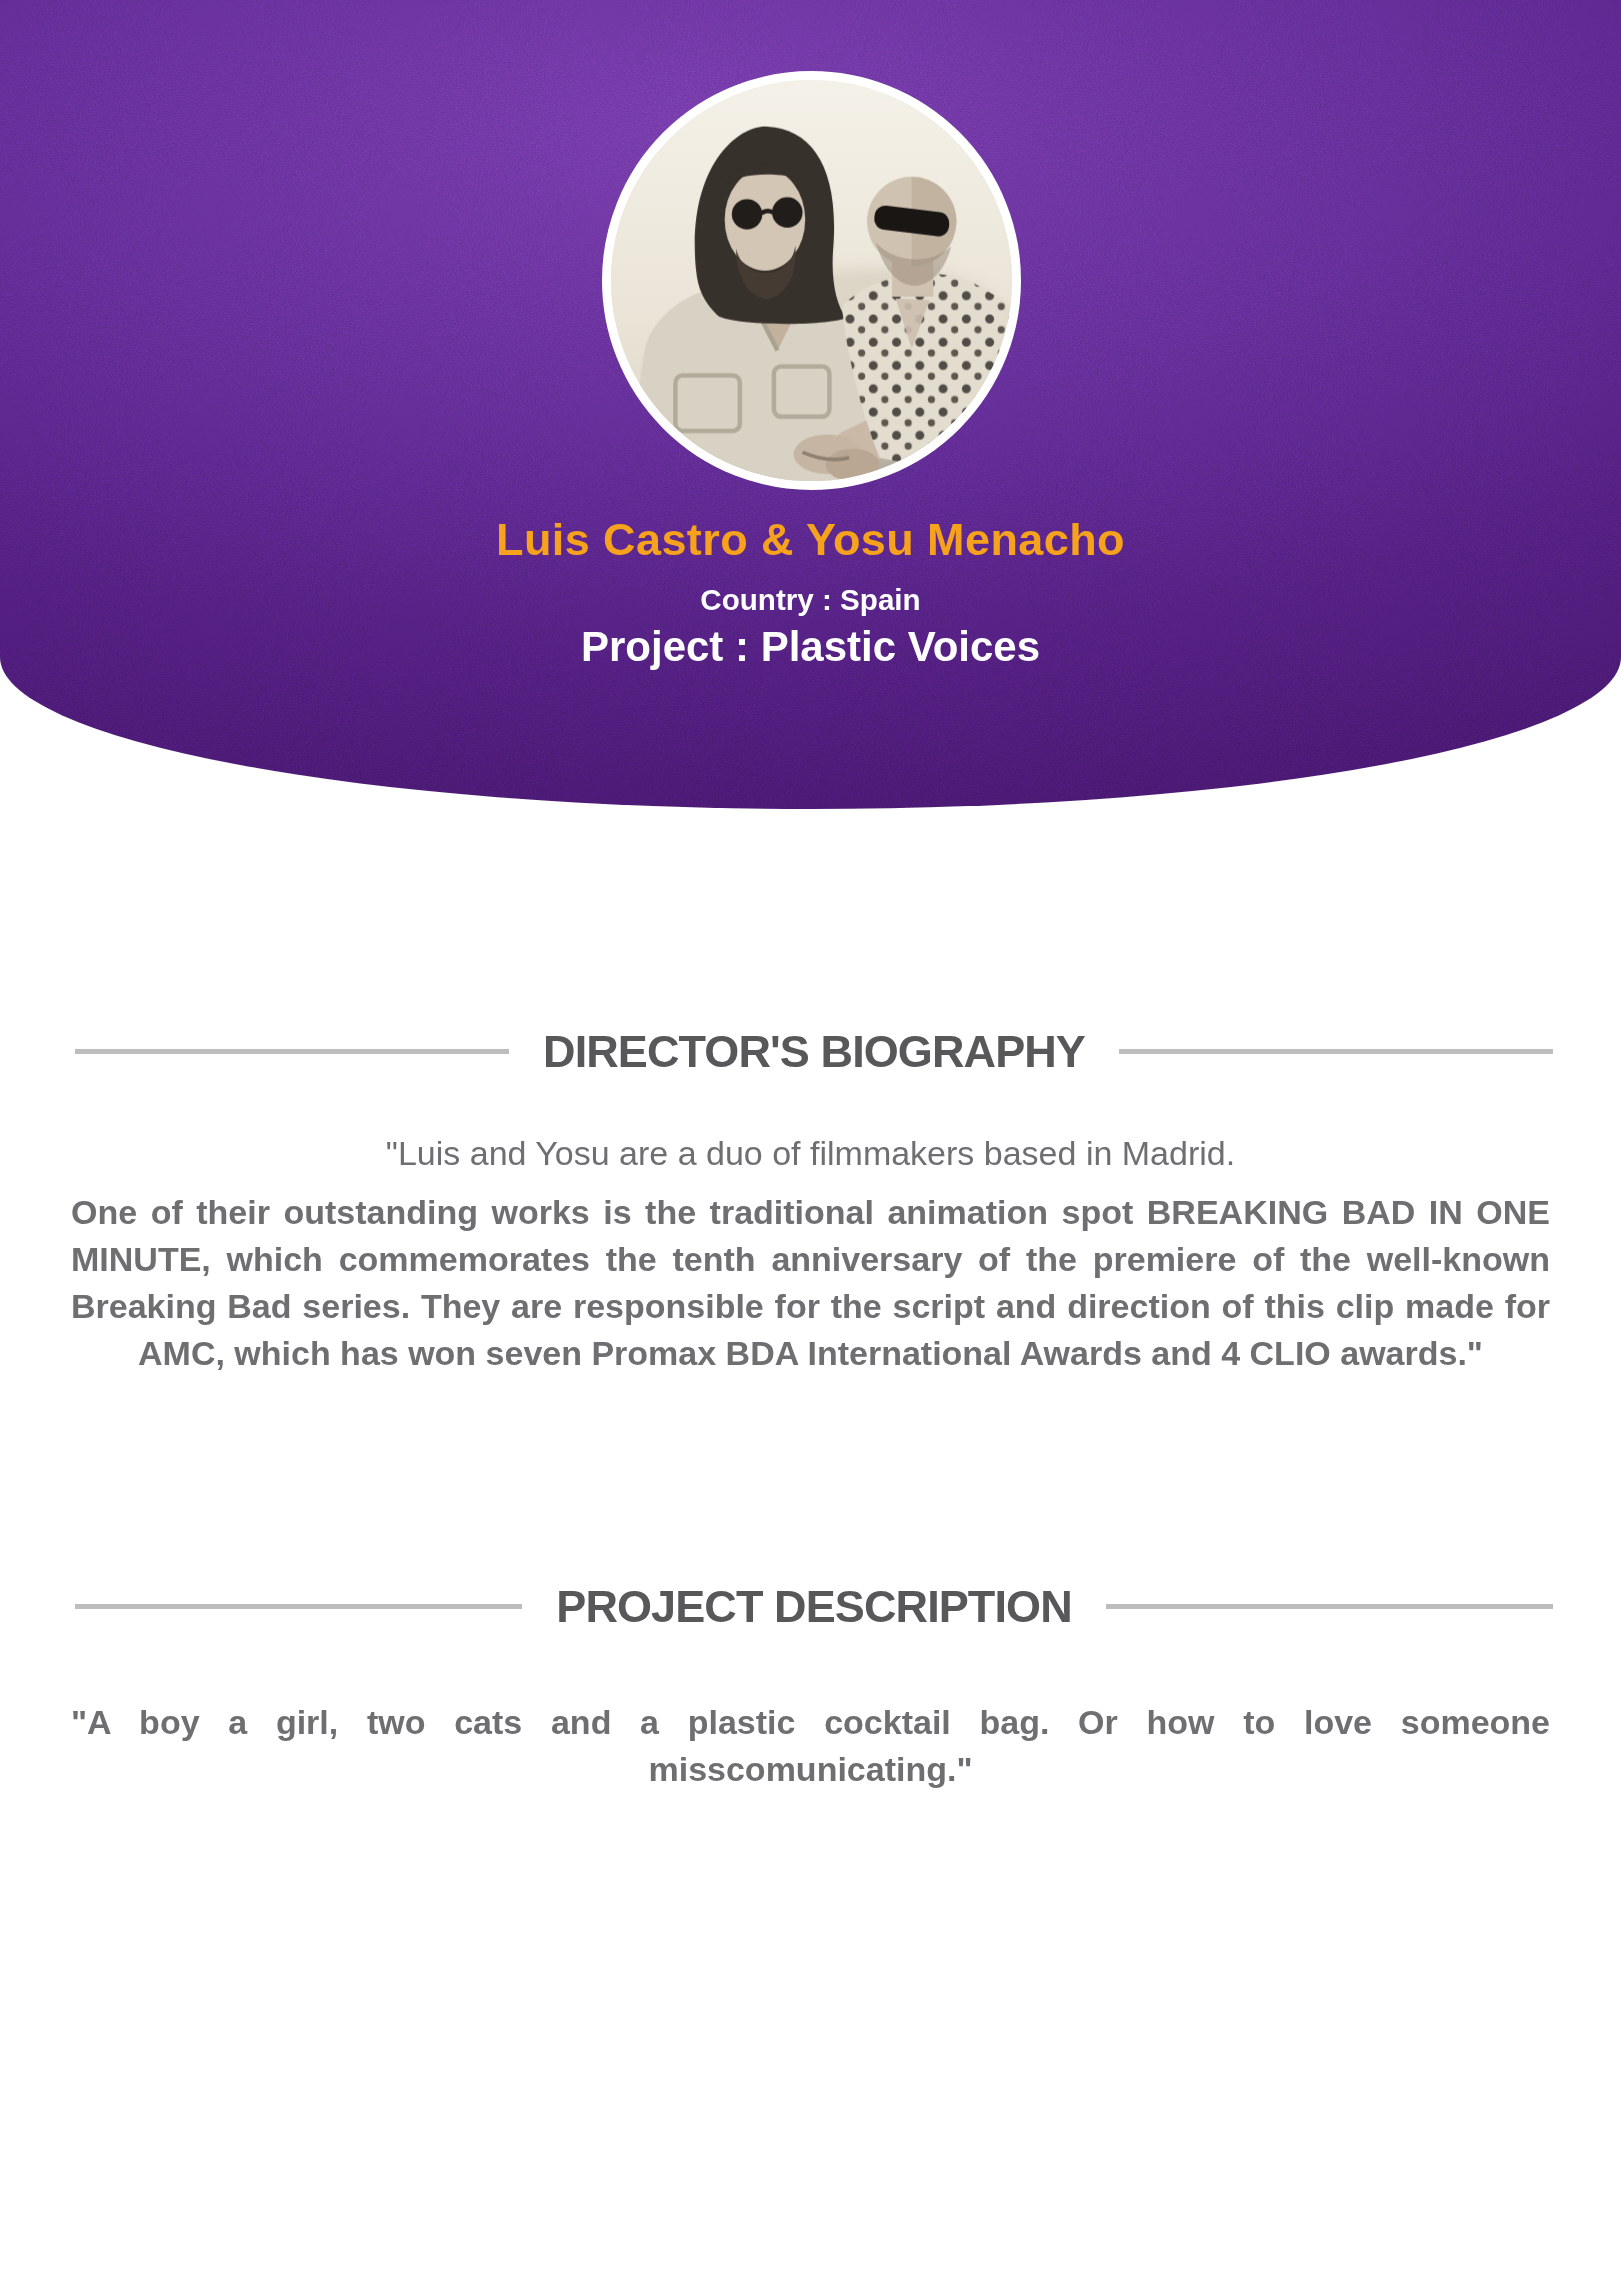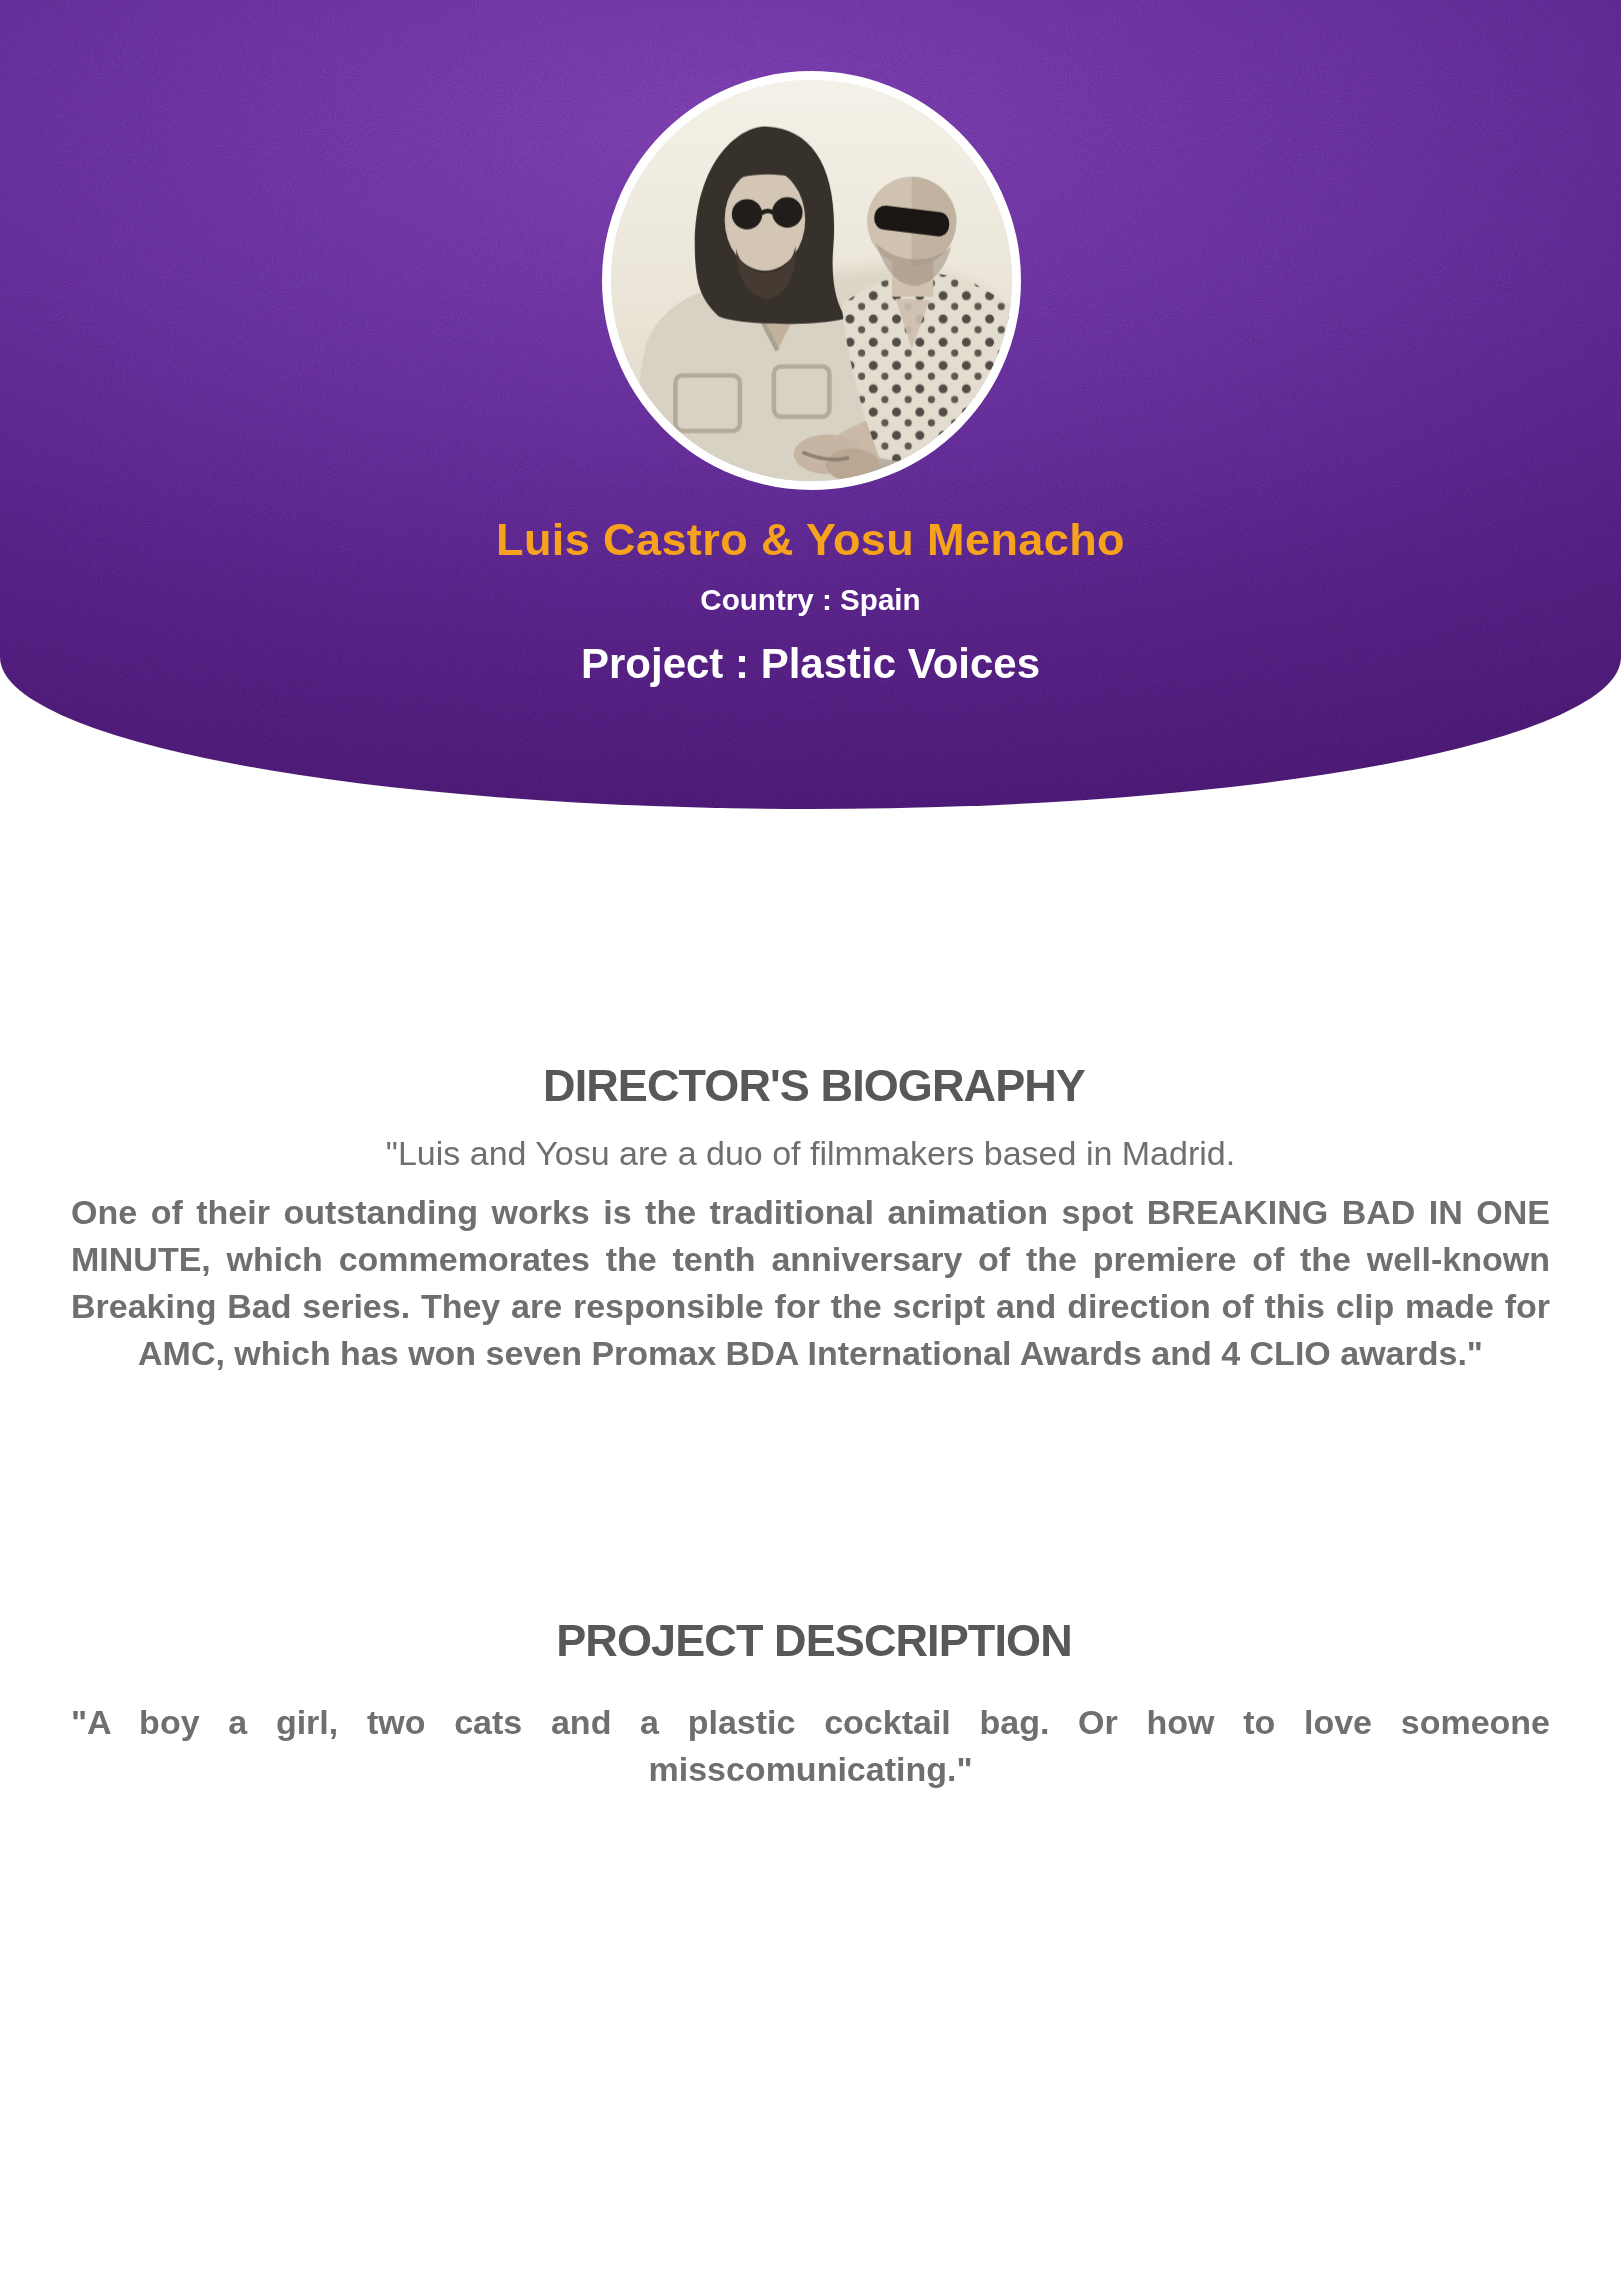--- a/index.html
+++ b/index.html
@@ -25,25 +25,25 @@
     border:9px solid #ffffff; border-radius:50%;
     overflow:hidden; background:#ece8dd;
   }
   .photo { display:block; width:401px; height:401px; }
 
   
   .names { position:absolute; left:0; top:516px; width:100%; text-align:center; color:#ffffff; }
   .names h1 { margin:0; font-size:45px; line-height:47px; font-weight:bold;
               color:#f6a21c; letter-spacing:0.4px; }
   .country { margin-top:21px;  font-size:29.6px; line-height:32px; font-weight:bold; }
-  .project { margin-top:24px; font-size:42px; line-height:47px; font-weight:bold; }
+  .project { margin-top:7px; font-size:42px; line-height:47px; font-weight:bold; }
 
   
   .sec-head { position:absolute; left:75px; right:68px; height:47px;
-              display:flex; align-items:center; gap:34px;flex-direction:column; }
+              display:flex; align-items:center; gap:34px; }
   .sec-head h2 { margin:0; font-size:45px; line-height:47px; font-weight:bold;
                  color:#58585a; letter-spacing:-0.9px; white-space:nowrap; }
   .rule { flex:1 1 0; height:4.5px; background:#bdbdbd; }
   .bio-head  { top:1028px; }
   .desc-head { top:1583px; }
 
   
   .bodytext { position:absolute; left:59px; right:59px;
               font-size:34px; line-height:47px; color:#6f6f72; }
   .bio-text  { top:1130px; }

